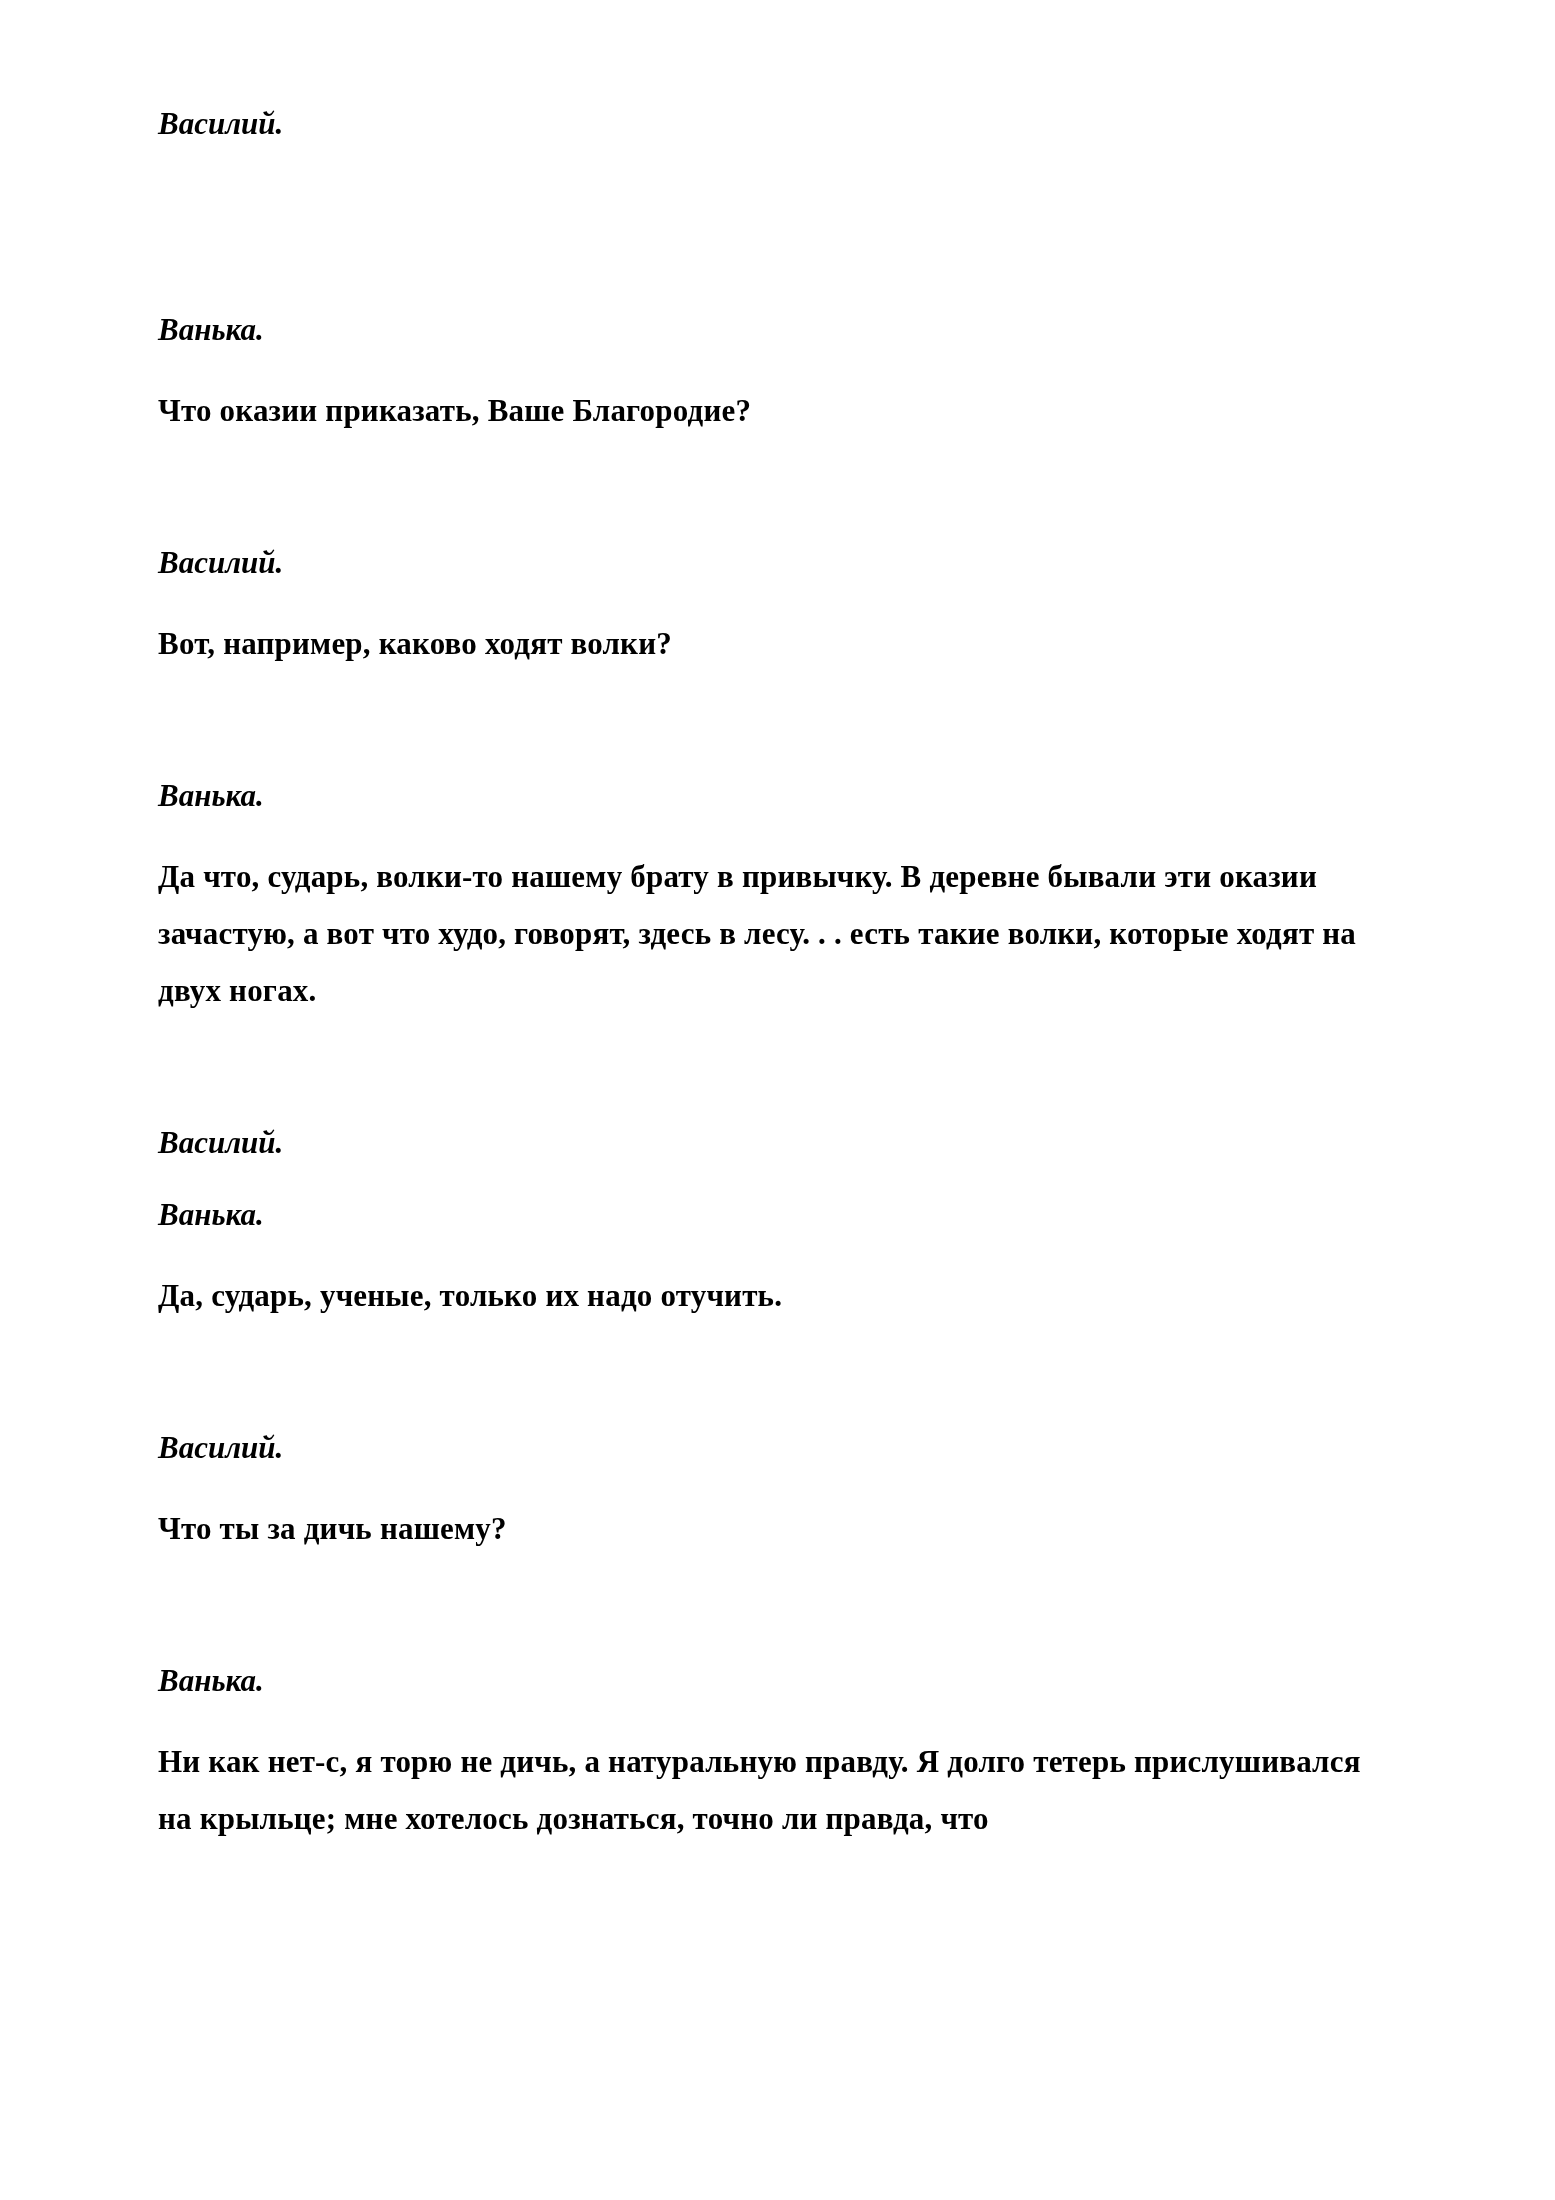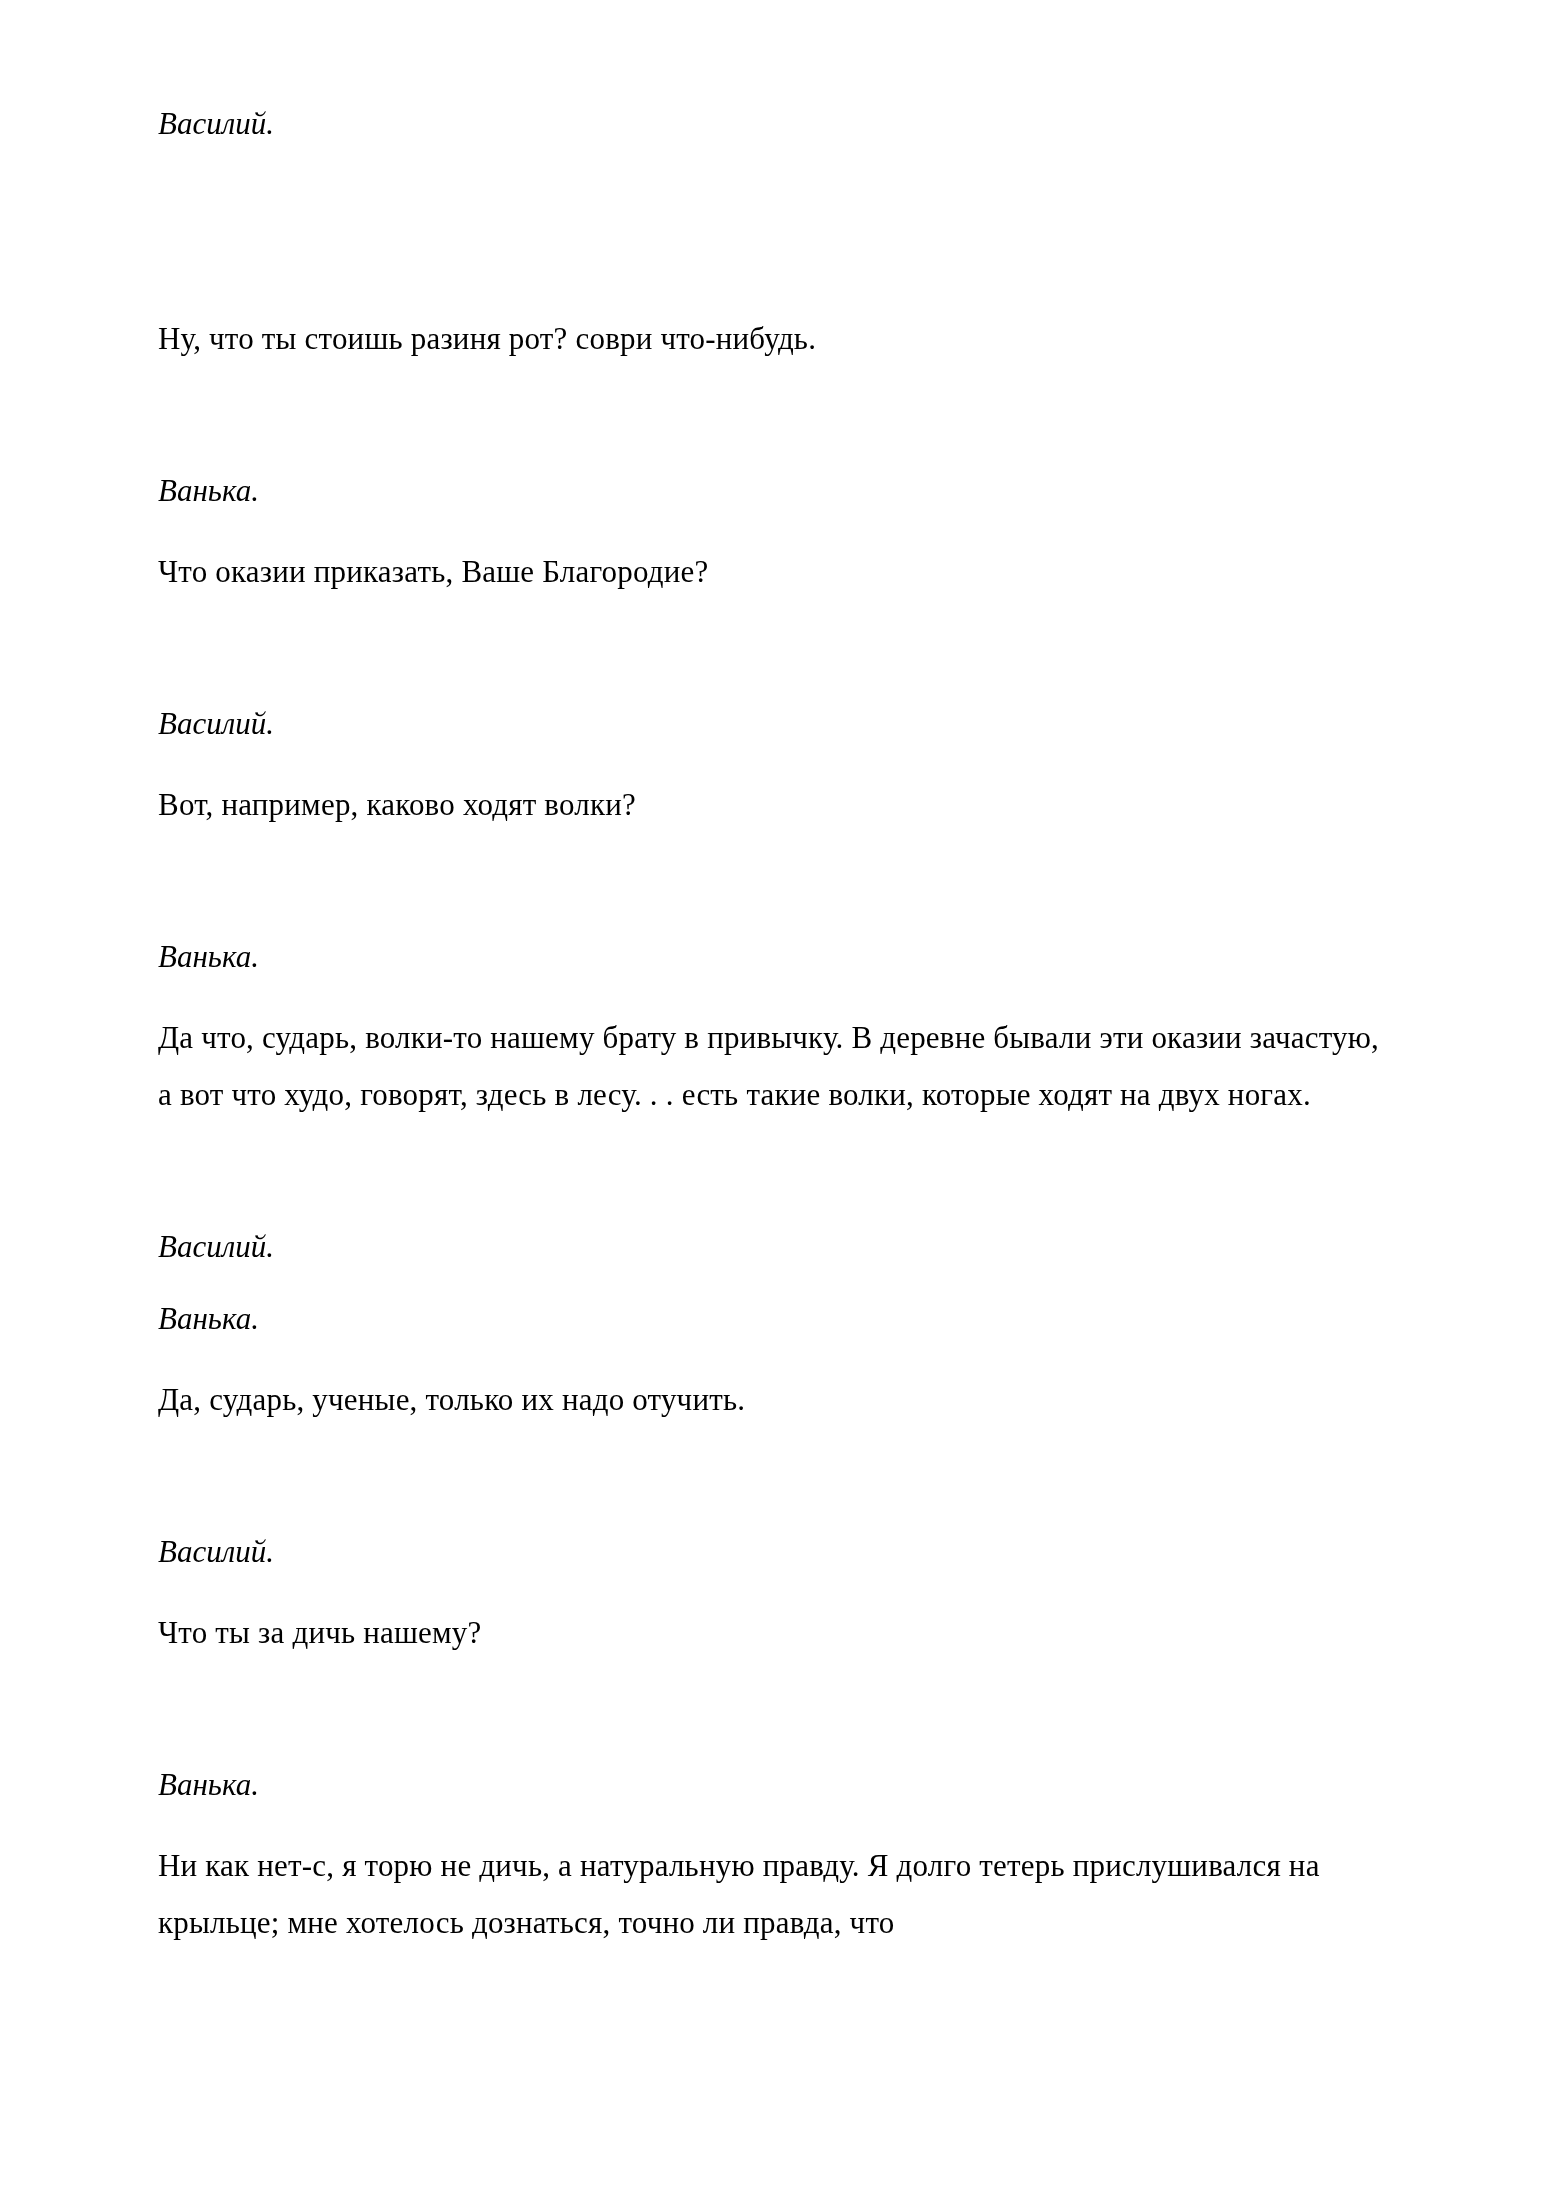--- a/index.html
+++ b/index.html
@@ -1,15 +1,15 @@
 <!DOCTYPE html>
 <html><head>
 <meta charset="utf-8">
 <style>
-  * { margin: 0; padding: 0; box-sizing: border-box; }
+  * { margin: 0; padding: 0; box-sizing: border-box; font-weight: bold; }
 
   html, body {
     background: #ffffff;
   }
 
   .page {
     position: relative;
     width: 1555px;
     height: 2200px;
     background: #ffffff;
@@ -44,21 +44,20 @@
     letter-spacing: 0.2px;
   }
 </style>
 </head>
 <body>
 
 <div class="page">
   <div class="content" id="content">
   <div class="entry first-entry">
     <div class="speaker">Василий.</div>
-    <div class="dialogue">Ну, что ты стоишь разиня рот? соври что-нибудь.</div>
   </div>
 
   <div class="entry">
     <div class="speaker">Ванька.</div>
     <div class="dialogue">Что оказии приказать, Ваше Благородие?</div>
   </div>
 
   <div class="entry">
     <div class="speaker">Василий.</div>
     <div class="dialogue">Вот, например, каково ходят волки?</div>

